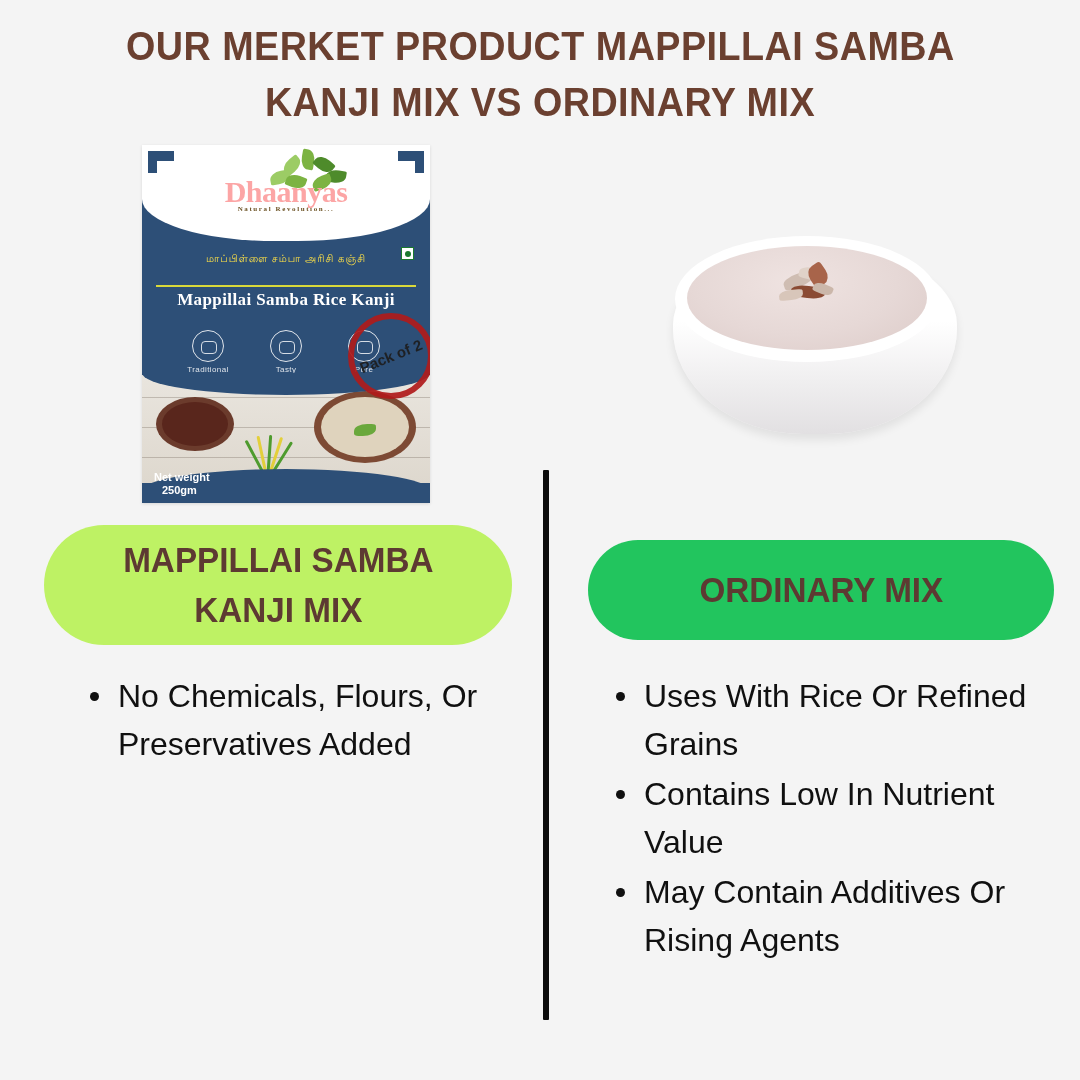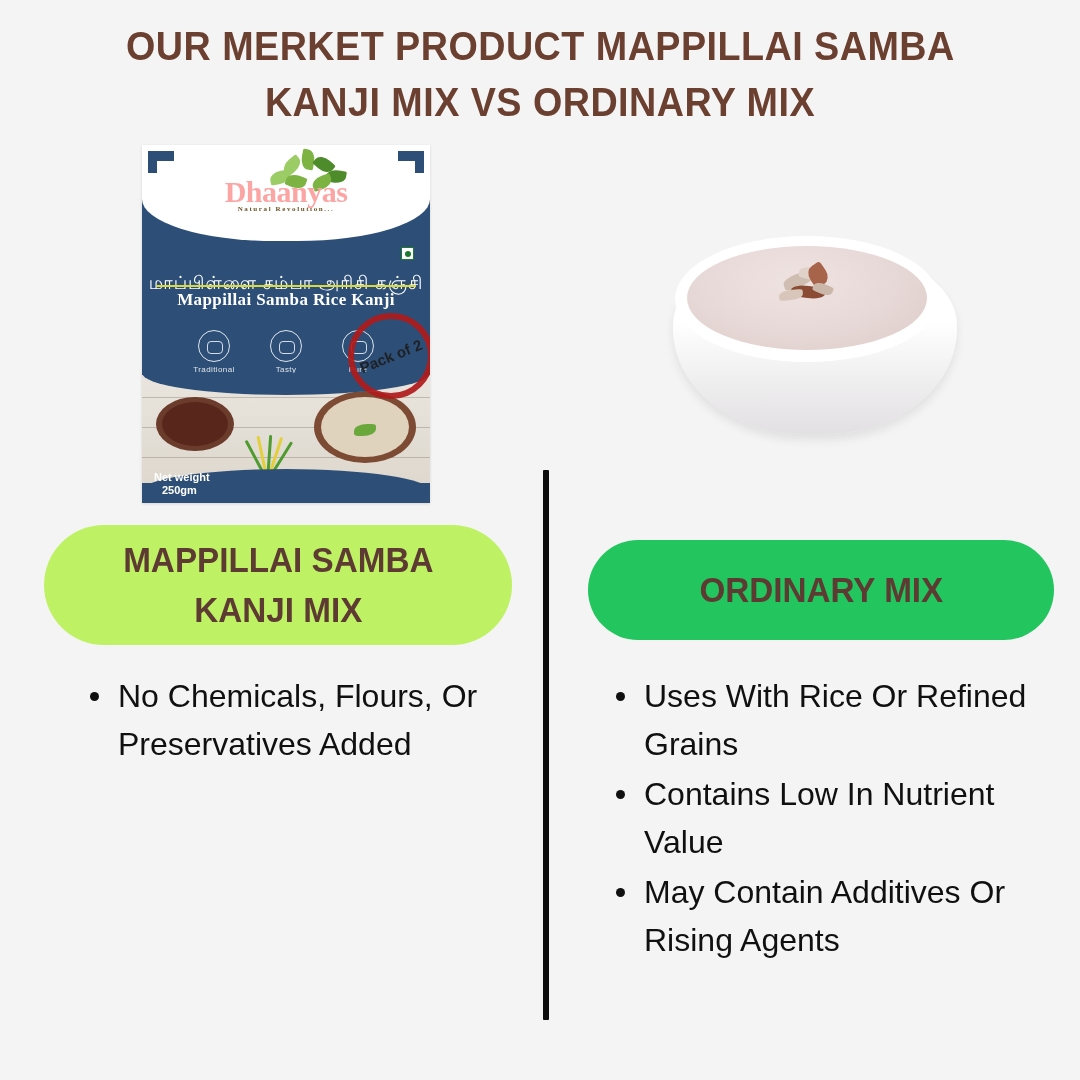--- a/index.html
+++ b/index.html
@@ -153,24 +153,24 @@
     position: absolute;
     left: 50%; top: 50%;
     width: 6px; height: 6px;
     margin: -3px 0 0 -3px;
     background: #1b7a2e;
     border-radius: 50%;
   }
 
   .tamil-line {
     position: absolute;
-    left: 0; right: 0; top: 128px;
+    left: 0; right: 0; top: 108px;
     text-align: center;
-    color: #ffffff;
-    font-size: 18px;
+    color: #fde047;
+    font-size: 10px;
     letter-spacing: 1px;
     font-family: "Liberation Sans", sans-serif;
   }
   .tamil-rule {
     position: absolute;
     left: 14px; right: 14px; top: 140px;
     height: 2px;
     background: #d9d93a;
   }
   .eng-line {
@@ -183,21 +183,21 @@
     font-size: 17px;
     letter-spacing: 0.4px;
   }
 
   
   .badges {
     position: absolute;
     left: 0; right: 0; top: 185px;
     display: flex;
     justify-content: center;
-    gap: 20px;
+    gap: 26px;
   }
   .badge { text-align: center; width: 52px; }
   .badge-ring {
     width: 30px; height: 30px;
     margin: 0 auto;
     border: 1.4px solid rgba(255,255,255,0.85);
     border-radius: 50%;
     position: relative;
   }
   .badge-ring::after {

